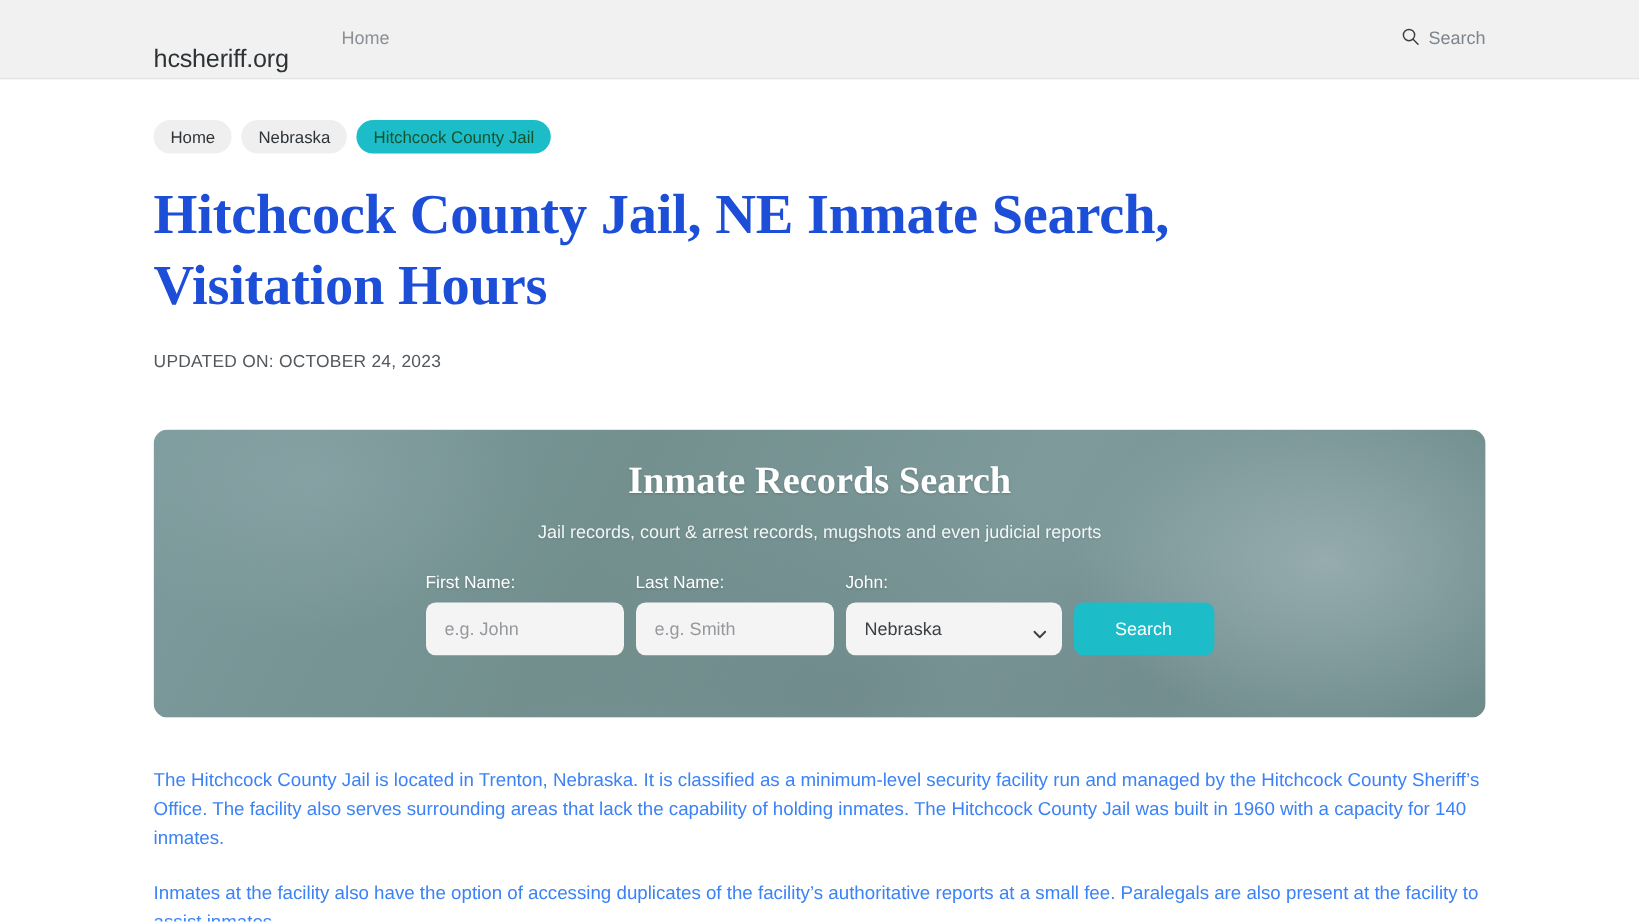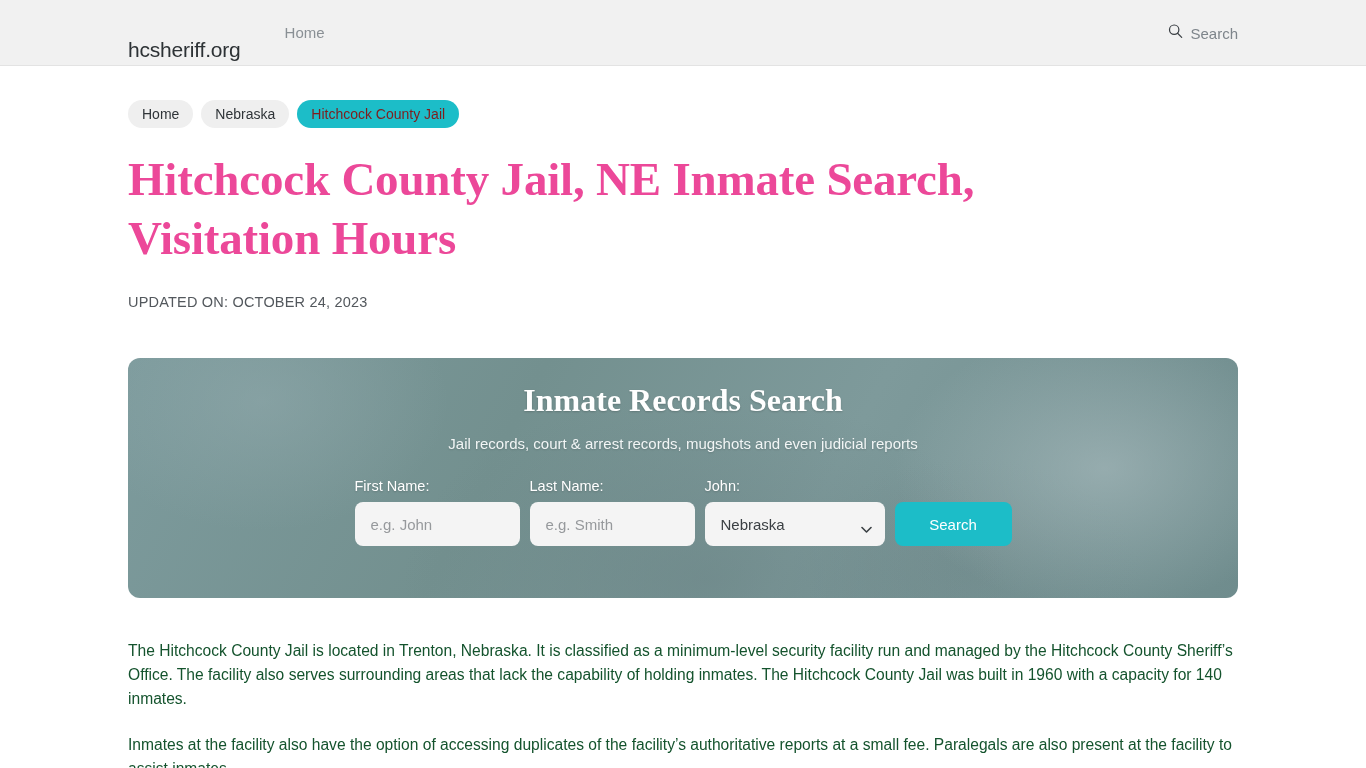--- a/index.html
+++ b/index.html
@@ -76,31 +76,31 @@
     padding: 0 14px;
     border-radius: 14px;
     background: #efefef;
     color: #2f3438;
     font-size: 14px;
     text-decoration: none;
     white-space: nowrap;
   }
   .crumb.active {
     background: #1cbdc8;
-    color: #7f1d1d;
+    color: #14532d;
   }
 
   
   .page-title {
     margin: 22px 0 0 0;
     font-family: "Liberation Serif", serif;
     font-weight: bold;
     font-size: 47px;
     line-height: 59px;
-    color: #ec4899;
+    color: #1d4ed8;
     letter-spacing: -0.2px;
     max-width: 980px;
   }
   .updated {
     margin-top: 26px;
     font-size: 14.5px;
     letter-spacing: 0.2px;
     color: #53585d;
     text-transform: uppercase;
   }
@@ -204,21 +204,21 @@
     font-family: "Liberation Sans", sans-serif;
     cursor: pointer;
   }
 
   
   .body-copy { width: 1110px; }
   .body-copy p {
     margin: 0;
     font-size: 15.6px;
     line-height: 24px;
-    color: #14532d;
+    color: #3b82f6;
   }
   .body-copy p.first { margin-top: 41px; }
   .body-copy p.second { margin-top: 22px; }
 </style>
 </head>
 <body>
 
 <div class="site-header">
   <a class="brand" href="#">hcsheriff.org</a>
   <nav class="nav">

